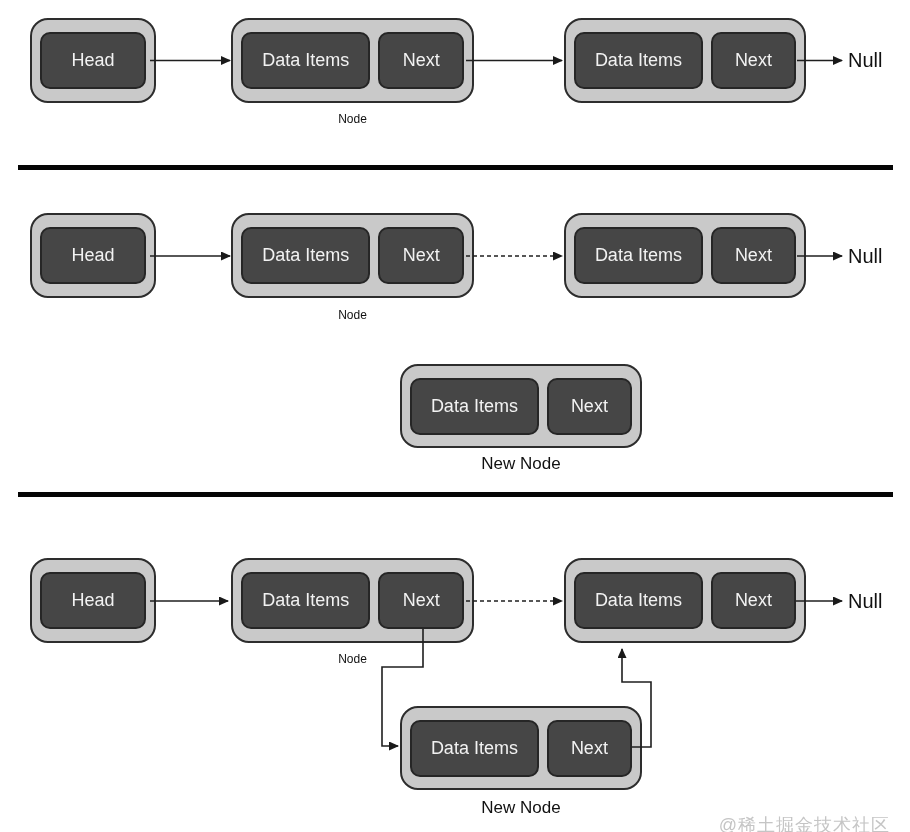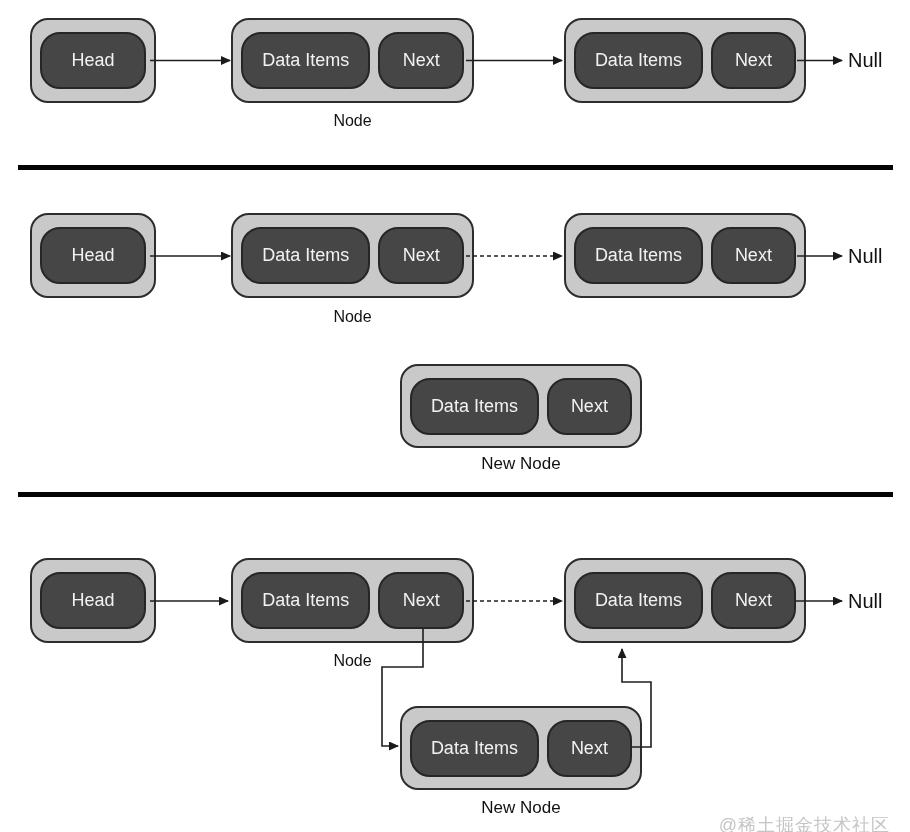--- a/index.html
+++ b/index.html
@@ -19,35 +19,35 @@
     box-sizing:border-box;
     display:flex;
     align-items:center;
     padding:0 8px;
     gap:8px;
   }
   .cell{
     height:57px;
     background:#464646;
     border:2px solid #262626;
-    border-radius:20px;
+    border-radius:10px;
     box-sizing:border-box;
     color:#f2f2f2;
     font-size:18px;
     display:flex;
     align-items:center;
     justify-content:center;
     white-space:nowrap;
   }
   .cell-head{flex:1;}
   .cell-data{width:130px;}
   .cell-next{width:86px;}
   .caption{
     position:absolute;
-    font-size:16px;
+    font-size:12px;
     color:#111111;
     text-align:center;
   }
   .null-label{
     position:absolute;
     font-size:20px;
     color:#111111;
     line-height:20px;
   }
   .divider{

